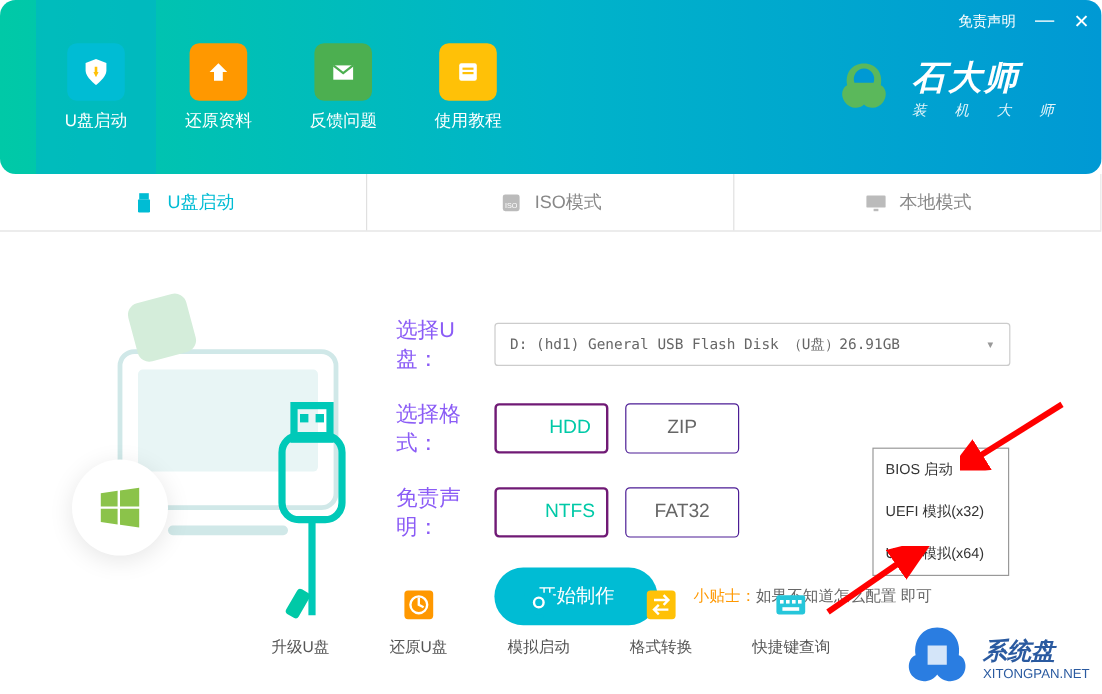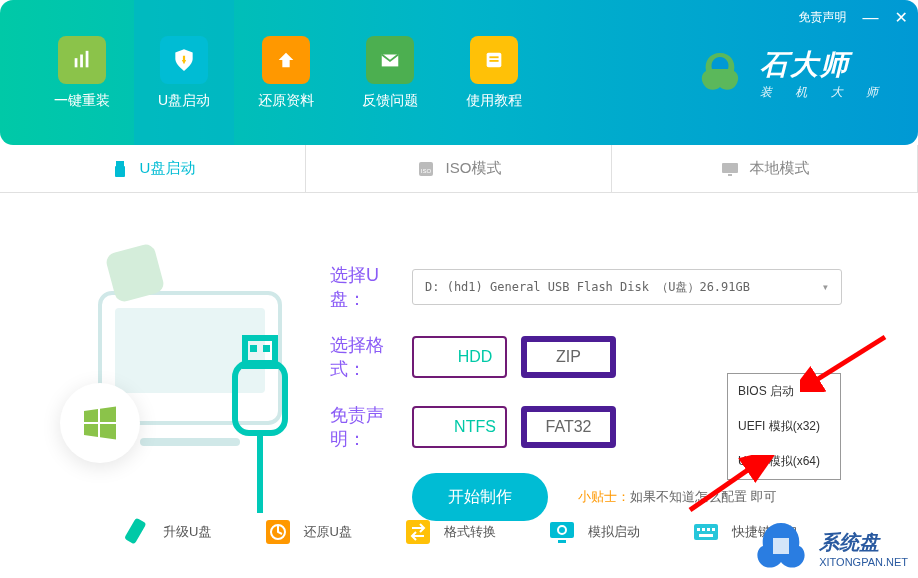--- a/index.html
+++ b/index.html
@@ -158,21 +158,21 @@
       color: #666;
     }
     .chevron { color: #999; }
     .option-btns {
       display: flex;
       gap: 14px;
     }
     .opt-btn {
       width: 95px;
       height: 42px;
-      border: 6px solid #4c1d95;
+      border: 1px solid #4c1d95;
       border-radius: 4px;
       display: flex;
       align-items: center;
       justify-content: center;
       font-size: 16px;
       color: #666;
       cursor: pointer;
       background: #fff;
     }
     .opt-btn.selected {
@@ -224,21 +224,21 @@
       position: absolute;
       bottom: 30px;
       left: 0;
       right: 0;
       display: flex;
       justify-content: center;
       gap: 50px;
     }
     .tool {
       display: flex;
-      flex-direction: row;
+      flex-direction: column;
       align-items: center;
       gap: 10px;
       cursor: pointer;
     }
     .tool-icon {
       width: 32px;
       height: 32px;
       border-radius: 4px;
     }
     .tool-label { font-size: 13px; color: #555; }
@@ -262,30 +262,20 @@
 </head>
 <body>
 
 <div class="header">
   <div class="win-controls">
     <span class="disclaimer">免责声明</span>
     <span class="win-btn">—</span>
     <span class="win-btn">✕</span>
   </div>
   <div class="nav-tabs">
-    <div class="nav-tab">
-      <div class="nav-icon green">
-        <svg width="22" height="22" viewBox="0 0 24 24">
-            <rect x="4" y="10" width="3" height="10" fill="#fff"></rect>
-            <rect x="10" y="6" width="3" height="14" fill="#fff"></rect>
-            <rect x="16" y="2" width="3" height="18" fill="#fff"></rect>
-          </svg>
-      </div>
-      <span class="nav-label">一键重装</span>
-    </div>
     <div class="nav-tab active">
       <div class="nav-icon teal">
         <svg width="26" height="26" viewBox="0 0 24 24">
             <path d="M12 2 L4 5 V11 C4 16 12 22 12 22 C12 22 20 16 20 11 V5 Z" fill="#fff"></path>
             <path d="M11 8 L13 8 L13 14 L11 14 Z M10 12 L14 12 L12 16 Z" fill="#ffc107"></path>
           </svg>
       </div>
       <span class="nav-label">U盘启动</span>
     </div>
     <div class="nav-tab">
@@ -440,32 +430,32 @@
   <div class="tool">
     <svg class="tool-icon" viewBox="0 0 32 32">
         <rect x="4" y="4" width="24" height="24" rx="3" fill="#ff9800"></rect>
         <circle cx="16" cy="16" r="7" fill="none" stroke="#fff" stroke-width="2"></circle>
         <path d="M16 10 L16 16 L20 18" stroke="#fff" stroke-width="2" fill="none"></path>
       </svg>
     <span class="tool-label">还原U盘</span>
   </div>
   <div class="tool">
     <svg class="tool-icon" viewBox="0 0 32 32">
-        <rect x="4" y="4" width="24" height="24" rx="3" fill="#ffc107"></rect>
-        <path d="M10 12 L22 12 M18 8 L22 12 L18 16 M22 20 L10 20 M14 16 L10 20 L14 24" stroke="#fff" stroke-width="2" fill="none"></path>
-      </svg>
-    <span class="tool-label">格式转换</span>
-  </div>
-  <div class="tool">
-    <svg class="tool-icon" viewBox="0 0 32 32">
         <rect x="4" y="6" width="24" height="16" rx="2" fill="#00bcd4"></rect>
         <rect x="12" y="24" width="8" height="3" fill="#00bcd4"></rect>
         <circle cx="16" cy="14" r="4" fill="none" stroke="#fff" stroke-width="2"></circle>
       </svg>
     <span class="tool-label">模拟启动</span>
+  </div>
+  <div class="tool">
+    <svg class="tool-icon" viewBox="0 0 32 32">
+        <rect x="4" y="4" width="24" height="24" rx="3" fill="#ffc107"></rect>
+        <path d="M10 12 L22 12 M18 8 L22 12 L18 16 M22 20 L10 20 M14 16 L10 20 L14 24" stroke="#fff" stroke-width="2" fill="none"></path>
+      </svg>
+    <span class="tool-label">格式转换</span>
   </div>
   <div class="tool">
     <svg class="tool-icon" viewBox="0 0 32 32">
         <rect x="4" y="8" width="24" height="16" rx="2" fill="#26c6da"></rect>
         <rect x="7" y="12" width="3" height="3" fill="#fff"></rect>
         <rect x="12" y="12" width="3" height="3" fill="#fff"></rect>
         <rect x="17" y="12" width="3" height="3" fill="#fff"></rect>
         <rect x="22" y="12" width="3" height="3" fill="#fff"></rect>
         <rect x="9" y="18" width="14" height="3" fill="#fff"></rect>
       </svg>

